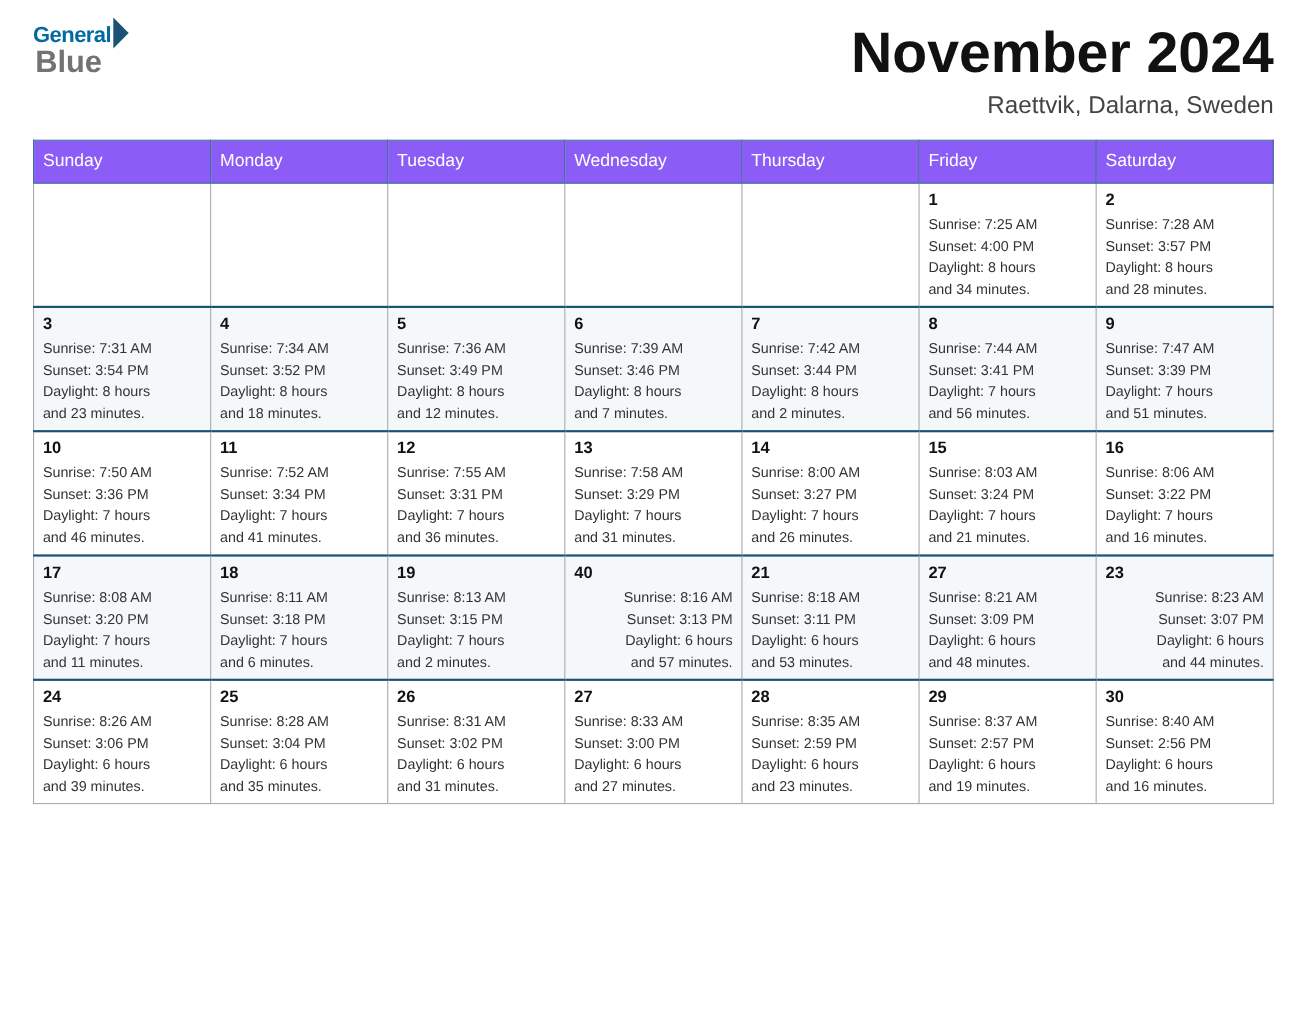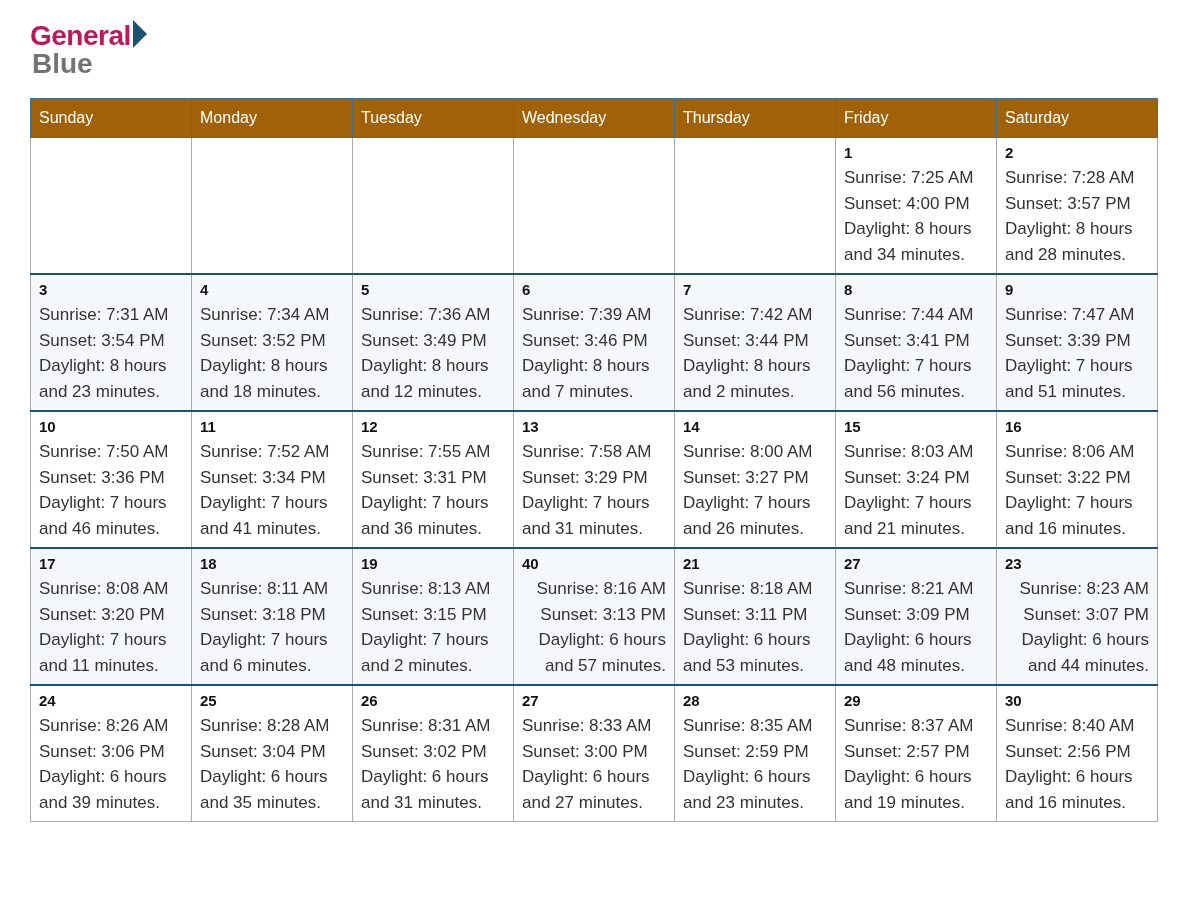--- a/index.html
+++ b/index.html
@@ -20,23 +20,23 @@
     .logo {
       display: flex;
       flex-direction: column;
       align-items: flex-start;
     }
     .logo-top {
       display: flex;
       align-items: center;
     }
     .logo-general {
-      font-size: 28px;
+      font-size: 20px;
       font-weight: bold;
-      color: #be185d;
+      color: #0369a1;
       letter-spacing: -0.5px;
     }
     .logo-triangle {
       width: 0;
       height: 0;
       border-left: 14px solid #1a5276;
       border-top: 14px solid transparent;
       border-bottom: 14px solid transparent;
       margin-left: 2px;
       margin-top: -4px;
@@ -61,21 +61,21 @@
       font-size: 22px;
       color: #444;
       margin-top: 6px;
     }
     .calendar-table {
       width: 100%;
       border-collapse: collapse;
       border: 1px solid #555;
     }
     .calendar-table th {
-      background-color: #a16207;
+      background-color: #8b5cf6;
       color: #fff;
       font-size: 16px;
       font-weight: normal;
       padding: 10px 8px;
       text-align: left;
       border: 1px solid #3a6f96;
     }
     .calendar-table td {
       vertical-align: top;
       padding: 6px 8px;
@@ -84,21 +84,21 @@
       min-height: 110px;
       height: 110px;
     }
     .day-number {
       font-size: 15px;
       font-weight: bold;
       color: #111;
       margin-bottom: 4px;
     }
     .day-info {
-      font-size: 17px;
+      font-size: 13px;
       color: #333;
       line-height: 1.5;
     }
     .empty-cell {
       background: #fafafa;
     }
     tr:nth-child(even) td {
       background-color: #f5f8fa;
     }
     tr:nth-child(odd) td {
@@ -111,20 +111,24 @@
 </head>
 <body>
 
 <div class="header-area">
   <div class="logo">
     <div class="logo-top">
       <span class="logo-general">General</span>
       <div class="logo-triangle"></div>
     </div>
     <span class="logo-blue">Blue</span>
+  </div>
+  <div class="title-area">
+    <div class="month-title">November 2024</div>
+    <div class="location-title">Raettvik, Dalarna, Sweden</div>
   </div>
 </div>
 
 <table class="calendar-table">
   <thead>
     <tr>
       <th>Sunday</th>
       <th>Monday</th>
       <th>Tuesday</th>
       <th>Wednesday</th>

